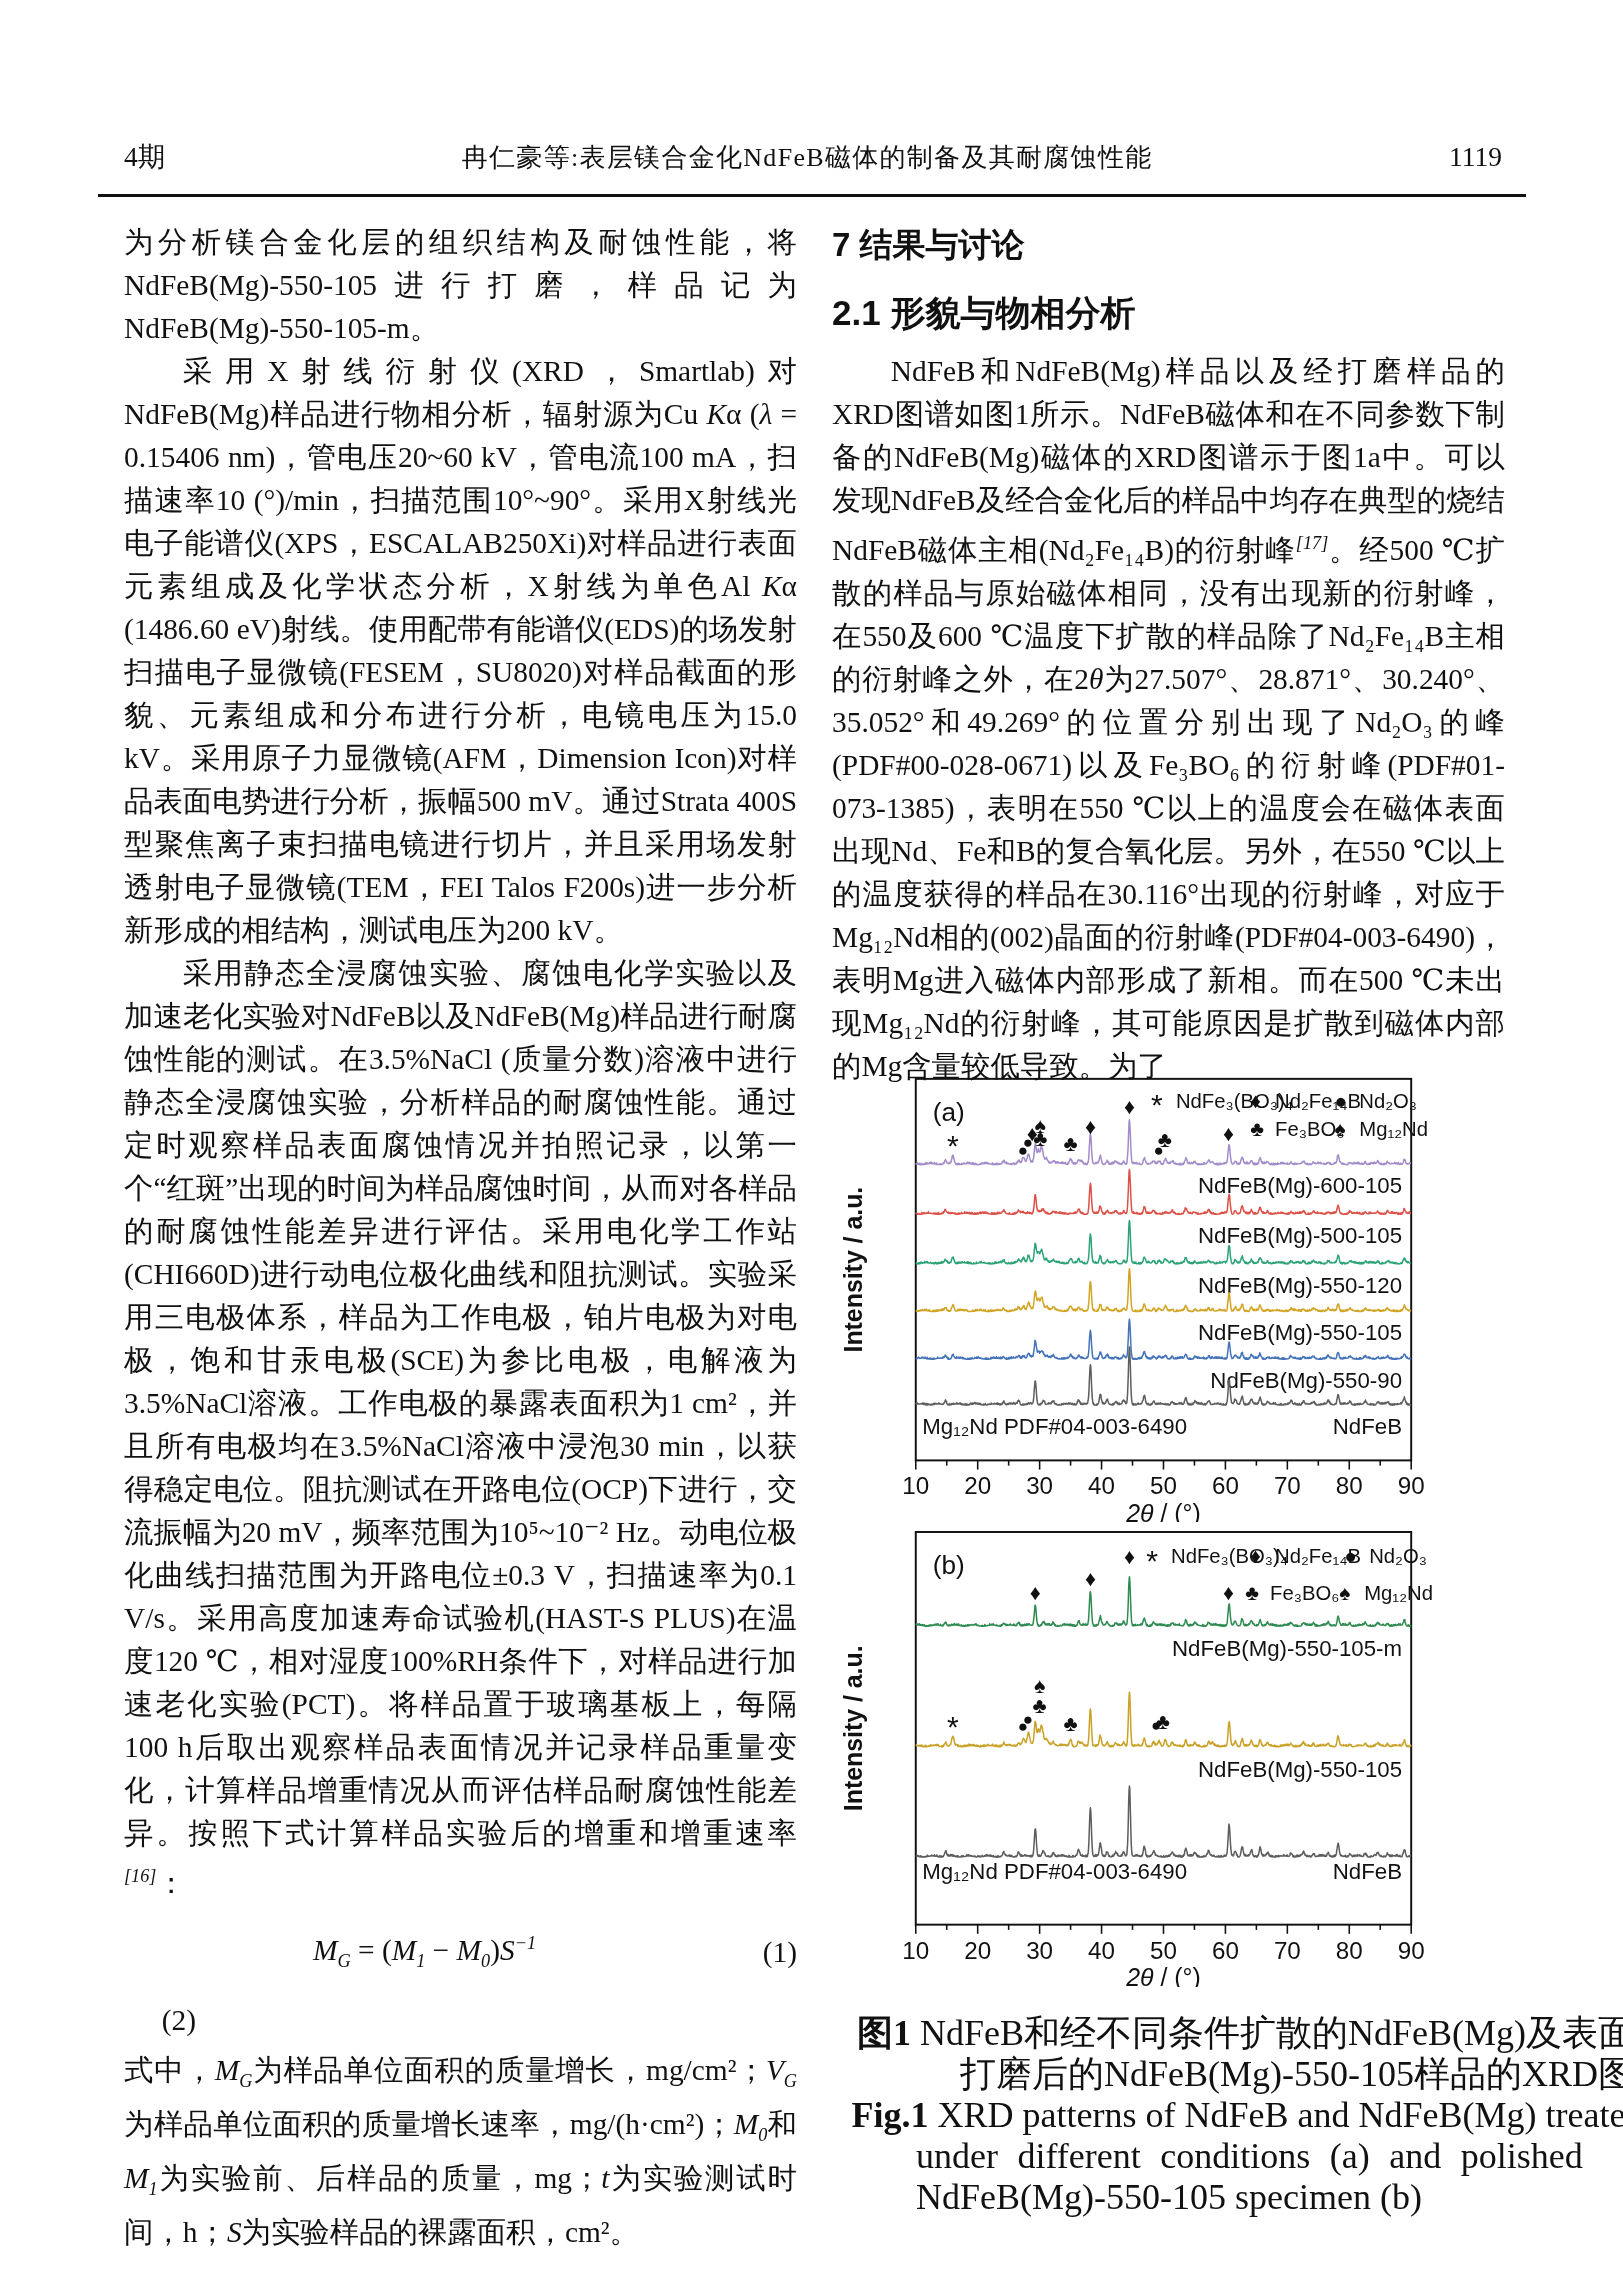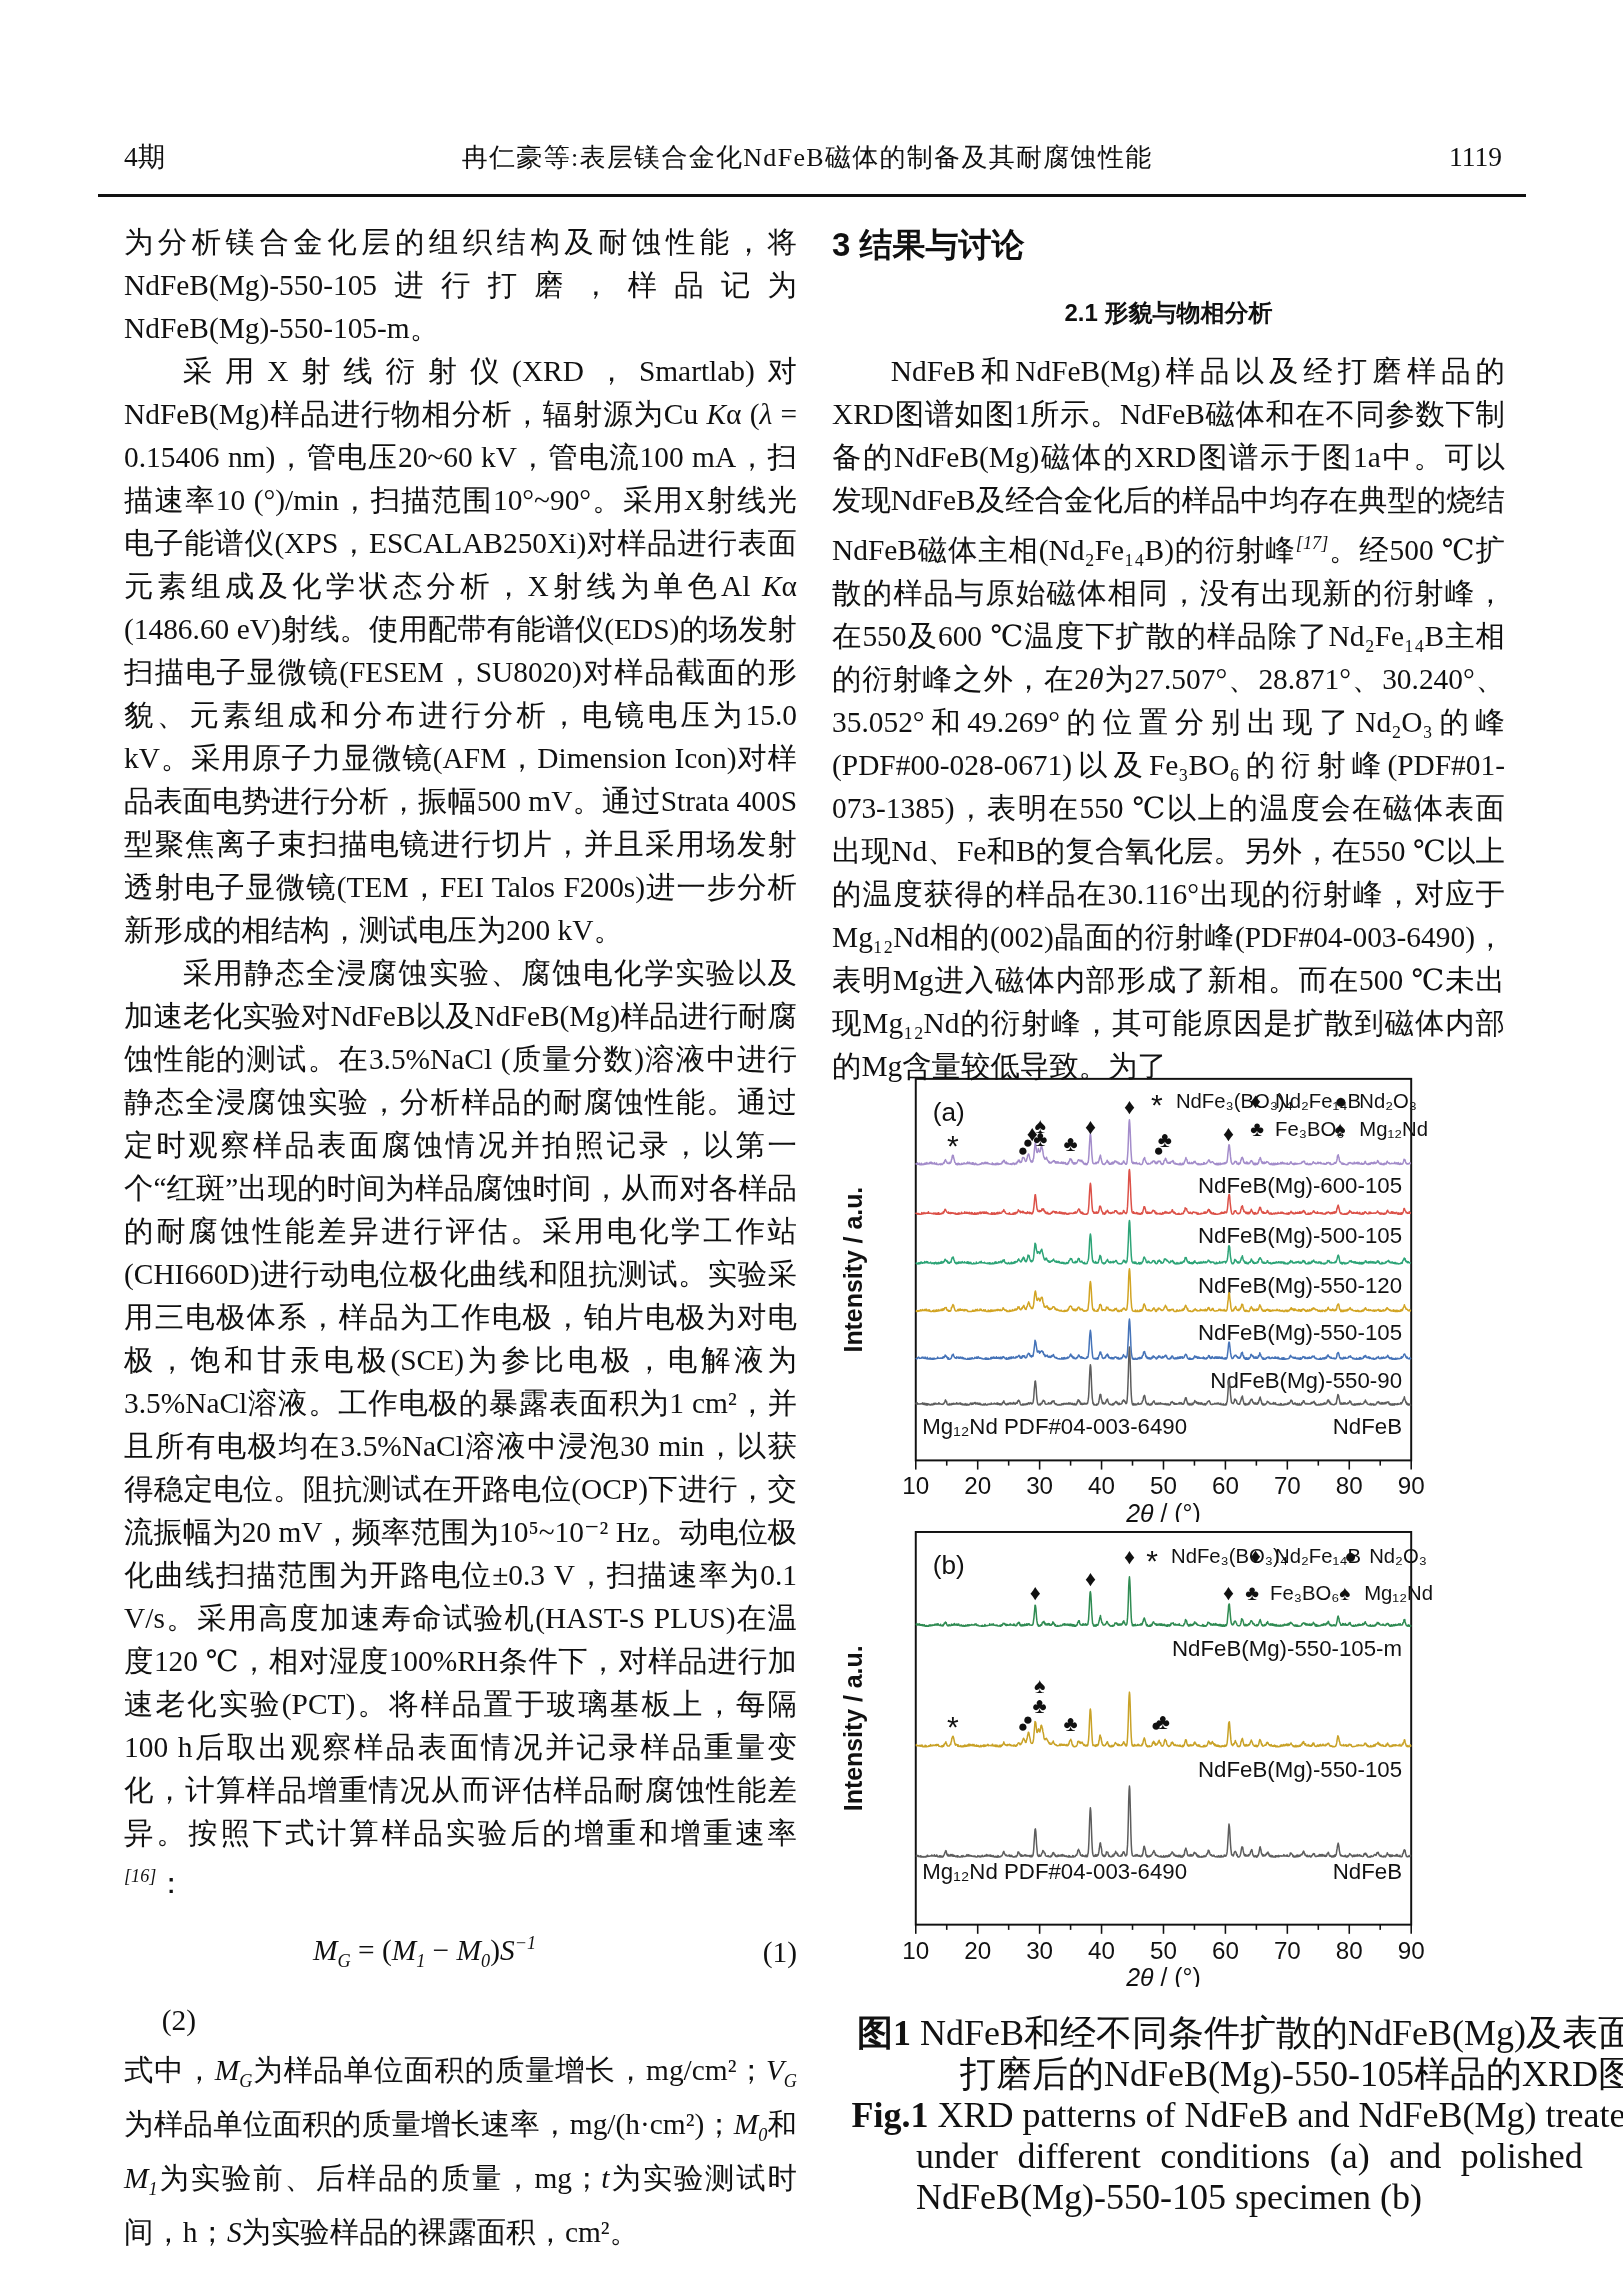--- a/index.html
+++ b/index.html
@@ -17,21 +17,21 @@
   .rule{position:absolute;left:98px;top:194px;width:1428px;height:3.3px;background:#111;}
   .col{position:absolute;top:205px;width:673px;font-size:29.4px;line-height:43px;text-align:justify;margin-top:16px;}
   .col-left{left:124px;}
   .col-right{left:832px;}
   .para{margin:0;}
   .para.indent{text-indent:2em;}
   .eq{display:flex;align-items:center;margin:17px 0 6.5px;}
   .eq .eq-body{flex:1;text-align:center;font-size:29.4px;}
   .eq .eq-num{width:72px;text-align:right;font-size:29.4px;}
   .h2{font-family:"Liberation Sans","DejaVu Sans",sans-serif;font-weight:bold;font-size:33px;line-height:41px;margin:2.6px 0 29px;text-align:left;}
-  .h3{font-family:"Liberation Sans","DejaVu Sans",sans-serif;font-weight:bold;font-size:24px;line-height:37px;margin:0 0 19.6px;text-align:center;}
+  .h3{font-family:"Liberation Sans","DejaVu Sans",sans-serif;font-weight:bold;font-size:35px;line-height:37px;margin:0 0 19.6px;text-align:left;}
   .figure-area{position:absolute;left:832px;top:1067px;width:673px;height:1178px;}
   .chart-mount{position:absolute;left:0;}
   #chart-a{top:0;}
   #chart-b{top:455px;}
   .caption{position:absolute;left:0;top:946px;width:673px;font-size:36px;line-height:41px;}
   .cap-line{white-space:nowrap;}
   .cap-l1{padding-left:25px;}
   .cap-l2{padding-left:128px;}
   .cap-l3{padding-left:19.6px;}
   .cap-l4{padding-left:84px;word-spacing:10.5px;}
@@ -68,21 +68,21 @@
     <span class="eq-body"><i>M</i><sub>G</sub> = (<i>M</i><sub>1</sub> − <i>M</i><sub>0</sub>)<i>S</i><sup>−1</sup></span>
     <span class="eq-num">(1)</span>
   </div>
   <div class="eq">
     <span class="eq-num">(2)</span>
   </div>
   <p class="para">式中，<i>M</i><sub>G</sub>为样品单位面积的质量增长，mg/cm²；<i>V</i><sub>G</sub>为样品单位面积的质量增长速率，mg/(h·cm²)；<i>M</i><sub>0</sub>和<i>M</i><sub>1</sub>为实验前、后样品的质量，mg；<i>t</i>为实验测试时间，h；<i>S</i>为实验样品的裸露面积，cm²。</p>
 </div>
 
 <div class="col col-right">
-  <div class="h2">3 结果与讨论</div>
+  <div class="h2">7 结果与讨论</div>
   <div class="h3">2.1 形貌与物相分析</div>
   <p class="para indent">NdFeB和NdFeB(Mg)样品以及经打磨样品的XRD图谱如图1所示。NdFeB磁体和在不同参数下制备的NdFeB(Mg)磁体的XRD图谱示于图1a中。可以发现NdFeB及经合金化后的样品中均存在典型的烧结NdFeB磁体主相(Nd₂Fe₁₄B)的衍射峰<sup>[17]</sup>。经500 ℃扩散的样品与原始磁体相同，没有出现新的衍射峰，在550及600 ℃温度下扩散的样品除了Nd₂Fe₁₄B主相的衍射峰之外，在2<i>θ</i>为27.507°、28.871°、30.240°、35.052°和49.269°的位置分别出现了Nd₂O₃的峰(PDF#00-028-0671)以及Fe₃BO₆的衍射峰(PDF#01-073-1385)，表明在550 ℃以上的温度会在磁体表面出现Nd、Fe和B的复合氧化层。另外，在550 ℃以上的温度获得的样品在30.116°出现的衍射峰，对应于Mg₁₂Nd相的(002)晶面的衍射峰(PDF#04-003-6490)，表明Mg进入磁体内部形成了新相。而在500 ℃未出现Mg₁₂Nd的衍射峰，其可能原因是扩散到磁体内部的Mg含量较低导致。为了</p>
 </div>
 
 <div class="figure-area">
   <div id="chart-a" class="chart-mount"><svg viewBox="0 0 1010 695" width="661" height="455">
         <rect x="128" y="18" width="757" height="583" fill="none" stroke="#111" stroke-width="3"></rect>
         <line x1="128" y1="601" x2="128" y2="615" stroke="#111" stroke-width="2.4"></line>
         <text x="128" y="653" text-anchor="middle" class="tick">10</text>
         <line x1="175.3125" y1="601" x2="175.3125" y2="609" stroke="#111" stroke-width="2.4"></line>

